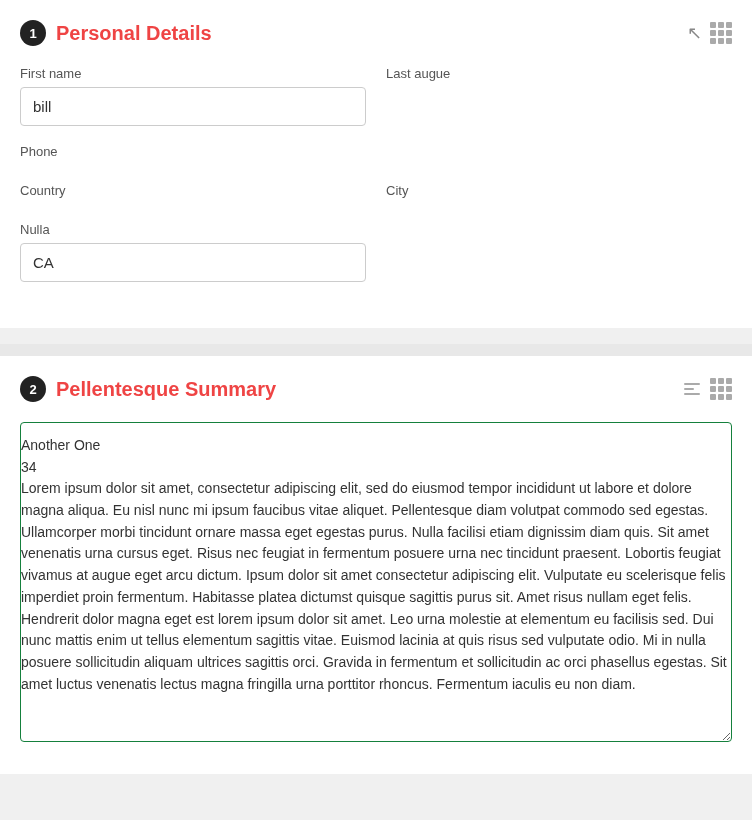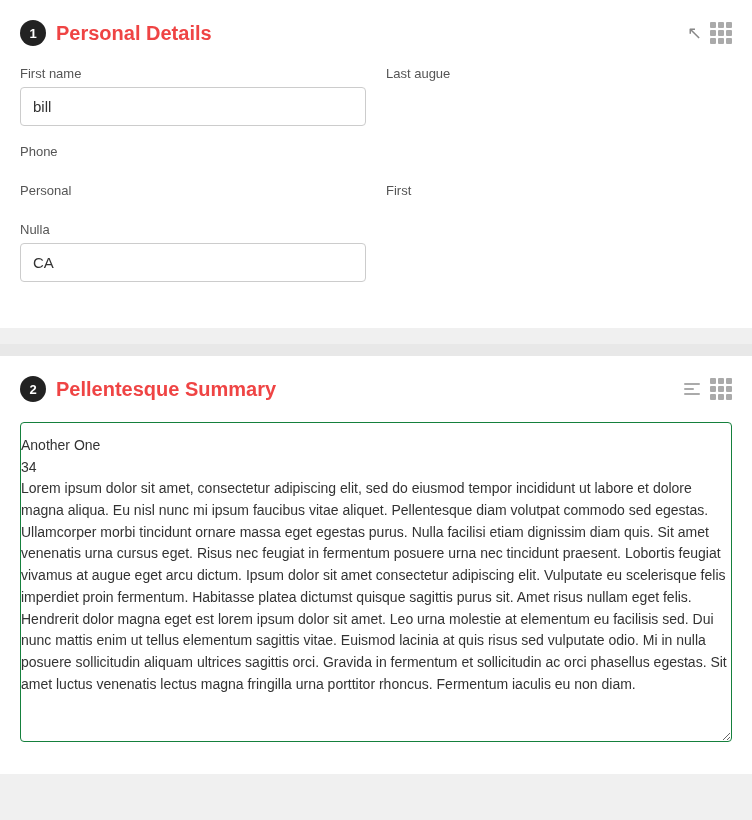--- a/index.html
+++ b/index.html
@@ -183,24 +183,24 @@
   <div class="form-row">
     <div class="form-group half">
       <label>Phone</label>
     </div>
     <div class="form-group half">
     </div>
   </div>
 
   <div class="form-row">
     <div class="form-group half">
-      <label>Personal</label>
-    </div>
-    <div class="form-group half">
-      <label>First</label>
+      <label>Country</label>
+    </div>
+    <div class="form-group half">
+      <label>City</label>
     </div>
   </div>
 
   <div class="form-row">
     <div class="form-group single">
       <label>Nulla</label>
       <input type="text" value="CA" style="">
     </div>
   </div>
 </div>

